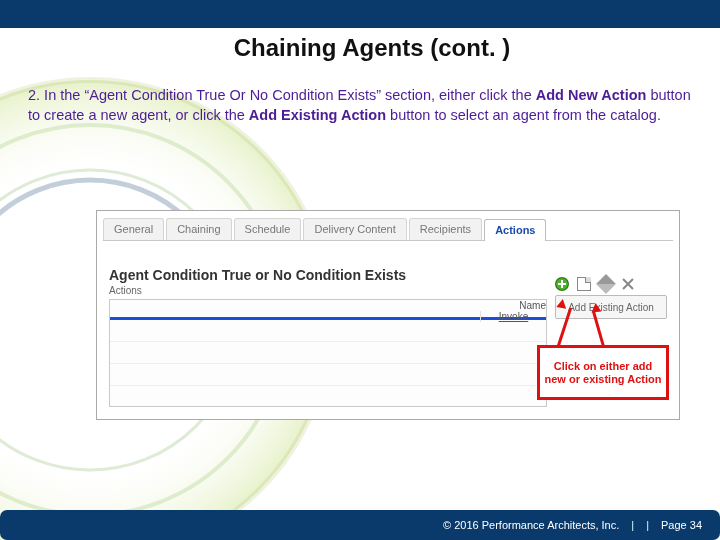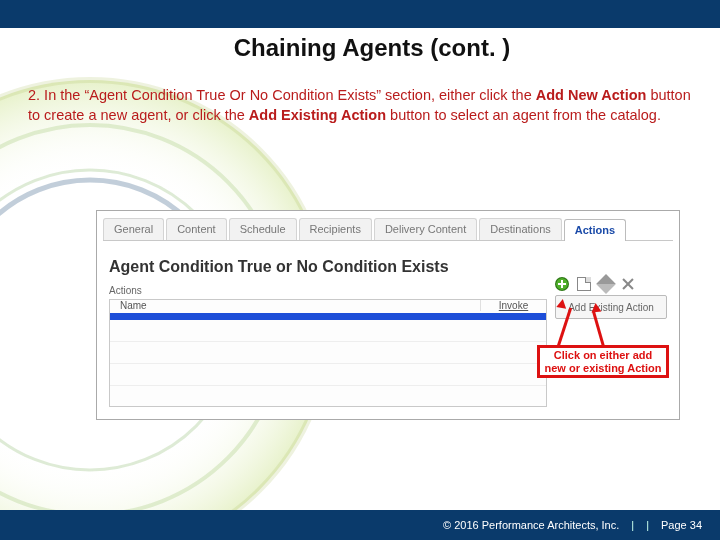--- a/index.html
+++ b/index.html
@@ -1,53 +1,53 @@
 <!DOCTYPE html>
 <html><head>
 <meta charset="utf-8">
 <style>
   * { box-sizing: border-box; margin: 0; padding: 0; }
   html, body { width: 720px; height: 540px; font-family: Arial, sans-serif; background: #fff; overflow: hidden; }
   .slide { position: relative; width: 720px; height: 540px; }
   .bg-swirl { position: absolute; left: -110px; top: 60px; width: 520px; height: 520px; z-index: 0; pointer-events: none; }
   .top-bar { position: absolute; top: 0; left: 0; width: 720px; height: 28px; background: #0a3a6b; z-index: 2; }
   .title { position: absolute; top: 34px; left: 12px; width: 720px; text-align: center; font-size: 24px; font-weight: bold; color: #111; z-index: 3; }
-  .body { position: absolute; top: 86px; left: 28px; width: 664px; font-size: 14.5px; line-height: 1.35; color: #b91c1c; z-index: 3; }
+  .body { position: absolute; top: 86px; left: 28px; width: 664px; font-size: 14.5px; line-height: 1.35; color: #4c1d95; z-index: 3; }
   .body b { font-weight: bold; }
   .panel { position: absolute; top: 210px; left: 96px; width: 584px; height: 210px; background: #fff; border: 1px solid #aaa; z-index: 4; }
-  .footer { position: absolute; bottom: 0; left: 0; width: 720px; height: 30px; background: #0a3a6b; color: #fff; font-size: 11px; display: flex; align-items: center; justify-content: flex-end; padding-right: 12px; z-index: 5; }
+  .footer { position: absolute; bottom: 0; left: 0; width: 720px; height: 30px; background: #0a3a6b; color: #fff; font-size: 11px; display: flex; align-items: center; justify-content: flex-end; padding-right: 12px; z-index: 5; border-radius: 7px; }
   .footer span { padding: 0 6px; }
   .sep { color: #cfe; }
   
   .tabs { position: absolute; top: 4px; left: 6px; right: 6px; height: 26px; border-bottom: 1px solid #c8c8c8; display: flex; align-items: flex-end; gap: 2px; }
   .tab { font-size: 11px; color: #777; padding: 4px 10px 5px; background: #f2f2f2; border: 1px solid #d4d4d4; border-bottom: none; border-radius: 3px 3px 0 0; cursor: pointer; margin-top: 16px; }
   .tab.active { background: #fff; color: #1a4aa8; font-weight: bold; border-color: #bcbcbc; position: relative; top: 1px; }
   .hint { position: absolute; top: 37px; left: 12px; font-size: 11px; color: #777; }
-  .section-title { position: absolute; top: 47px; left: 12px; font-size: 16px; font-weight: bold; color: #333; }
+  .section-title { position: absolute; top: 56px; left: 12px; font-size: 14px; font-weight: bold; color: #333; }
   .sub-label { position: absolute; top: 74px; left: 12px; font-size: 10px; color: #666; }
   .grid { position: absolute; top: 88px; left: 12px; width: 438px; height: 108px; border: 1px solid #c9c9c9; background: #fdfdfd; }
-  .grid-header { height: 20px; border-bottom: 7px solid #1d4ed8; display: flex; align-items: flex-start; }
+  .grid-header { height: 20px; border-bottom: 3px solid #1d4ed8; display: flex; align-items: flex-end; flex-direction: column; }
   .gh-name { font-size: 10px; color: #555; padding-left: 10px; flex: 1; }
   .gh-invoke { font-size: 10px; color: #555; width: 66px; text-align: center; border-left: 1px solid #e0e0e0; text-decoration: underline; }
   .grid-row { height: 22px; border-bottom: 1px solid #eee; }
   .icon-add, .icon-doc, .icon-pencil, .icon-x { width: 14px; height: 14px; display: inline-block; }
   .icon-add { background: radial-gradient(circle at 50% 50%, #4faf2a 0 55%, #2f7a17 60% 100%); border-radius: 50%; position: relative; }
   .icon-add::before, .icon-add::after { content: ""; position: absolute; background: #fff; }
   .icon-add::before { left: 6px; top: 3px; width: 2px; height: 8px; }
   .icon-add::after { left: 3px; top: 6px; width: 8px; height: 2px; }
   .icon-doc { background: #fff; border: 1px solid #888; position: relative; }
   .icon-doc::after { content: ""; position: absolute; right: -1px; top: -1px; width: 5px; height: 5px; background: #ddd; border-left: 1px solid #888; border-bottom: 1px solid #888; }
   .icon-pencil { background: linear-gradient(135deg, #999 0 50%, #bbb 50% 100%); transform: rotate(45deg); }
   .icon-x { position: relative; }
   .icon-x::before, .icon-x::after { content: ""; position: absolute; left: 6px; top: 0; width: 2px; height: 14px; background: #888; }
   .icon-x::before { transform: rotate(45deg); }
   .icon-x::after { transform: rotate(-45deg); }
   .add-existing-box { position: absolute; top: 84px; left: 458px; width: 112px; height: 24px; border: 1px solid #bbb; border-radius: 2px; background: #f6f6f6; font-size: 10px; color: #666; display: flex; align-items: center; justify-content: center; }
   .toolbar2 { position: absolute; top: 66px; left: 458px; display: flex; gap: 8px; align-items: center; }
-  .callout { position: absolute; top: 134px; left: 440px; width: 132px; border: 3px solid #d11; background: #fff; color: #d11; font-size: 11px; font-weight: bold; text-align: center; padding: 1px 4px; line-height: 1.15; z-index: 6; }
+  .callout { position: absolute; top: 134px; left: 440px; width: 132px; border: 3px solid #d11; background: #fff; color: #d11; font-size: 11px; font-weight: bold; text-align: center; padding: 12px 4px; line-height: 1.15; z-index: 6; }
   .arrow { position: absolute; background: #d11; z-index: 6; }
   .arrow1 { top: 96px; left: 466px; width: 3px; height: 40px; transform: rotate(18deg); }
   .arrow2 { top: 100px; left: 500px; width: 3px; height: 36px; transform: rotate(-16deg); }
   .arrowhead { position: absolute; width: 0; height: 0; border-left: 5px solid transparent; border-right: 5px solid transparent; border-bottom: 9px solid #d11; z-index: 6; }
   .ah1 { top: 88px; left: 460px; transform: rotate(10deg); }
   .ah2 { top: 92px; left: 494px; transform: rotate(-6deg); }
 </style>
 </head>
 <body>
 
@@ -74,25 +74,24 @@
     <span>2. In the “Agent Condition True Or No Condition Exists” section, either click the </span>
     <b>Add New Action</b>
     <span> button to create a new agent, or click the </span>
     <b>Add Existing Action</b>
     <span> button to select an agent from the catalog.</span>
   </p>
 
   <div class="panel">
     <div class="tabs">
       <div class="tab">General</div>
-      <div class="tab">Content</div>
+      <div class="tab">Chaining</div>
       <div class="tab">Schedule</div>
+      <div class="tab">Delivery Content</div>
       <div class="tab">Recipients</div>
-      <div class="tab">Delivery Content</div>
-      <div class="tab">Destinations</div>
       <div class="tab active">Actions</div>
     </div>
     <div class="section-title">Agent Condition True or No Condition Exists</div>
     <div class="sub-label">Actions</div>
 
     <div class="toolbar2">
       <span class="icon-add"></span>
       <span class="icon-doc"></span>
       <span class="icon-pencil"></span>
       <span class="icon-x"></span>

